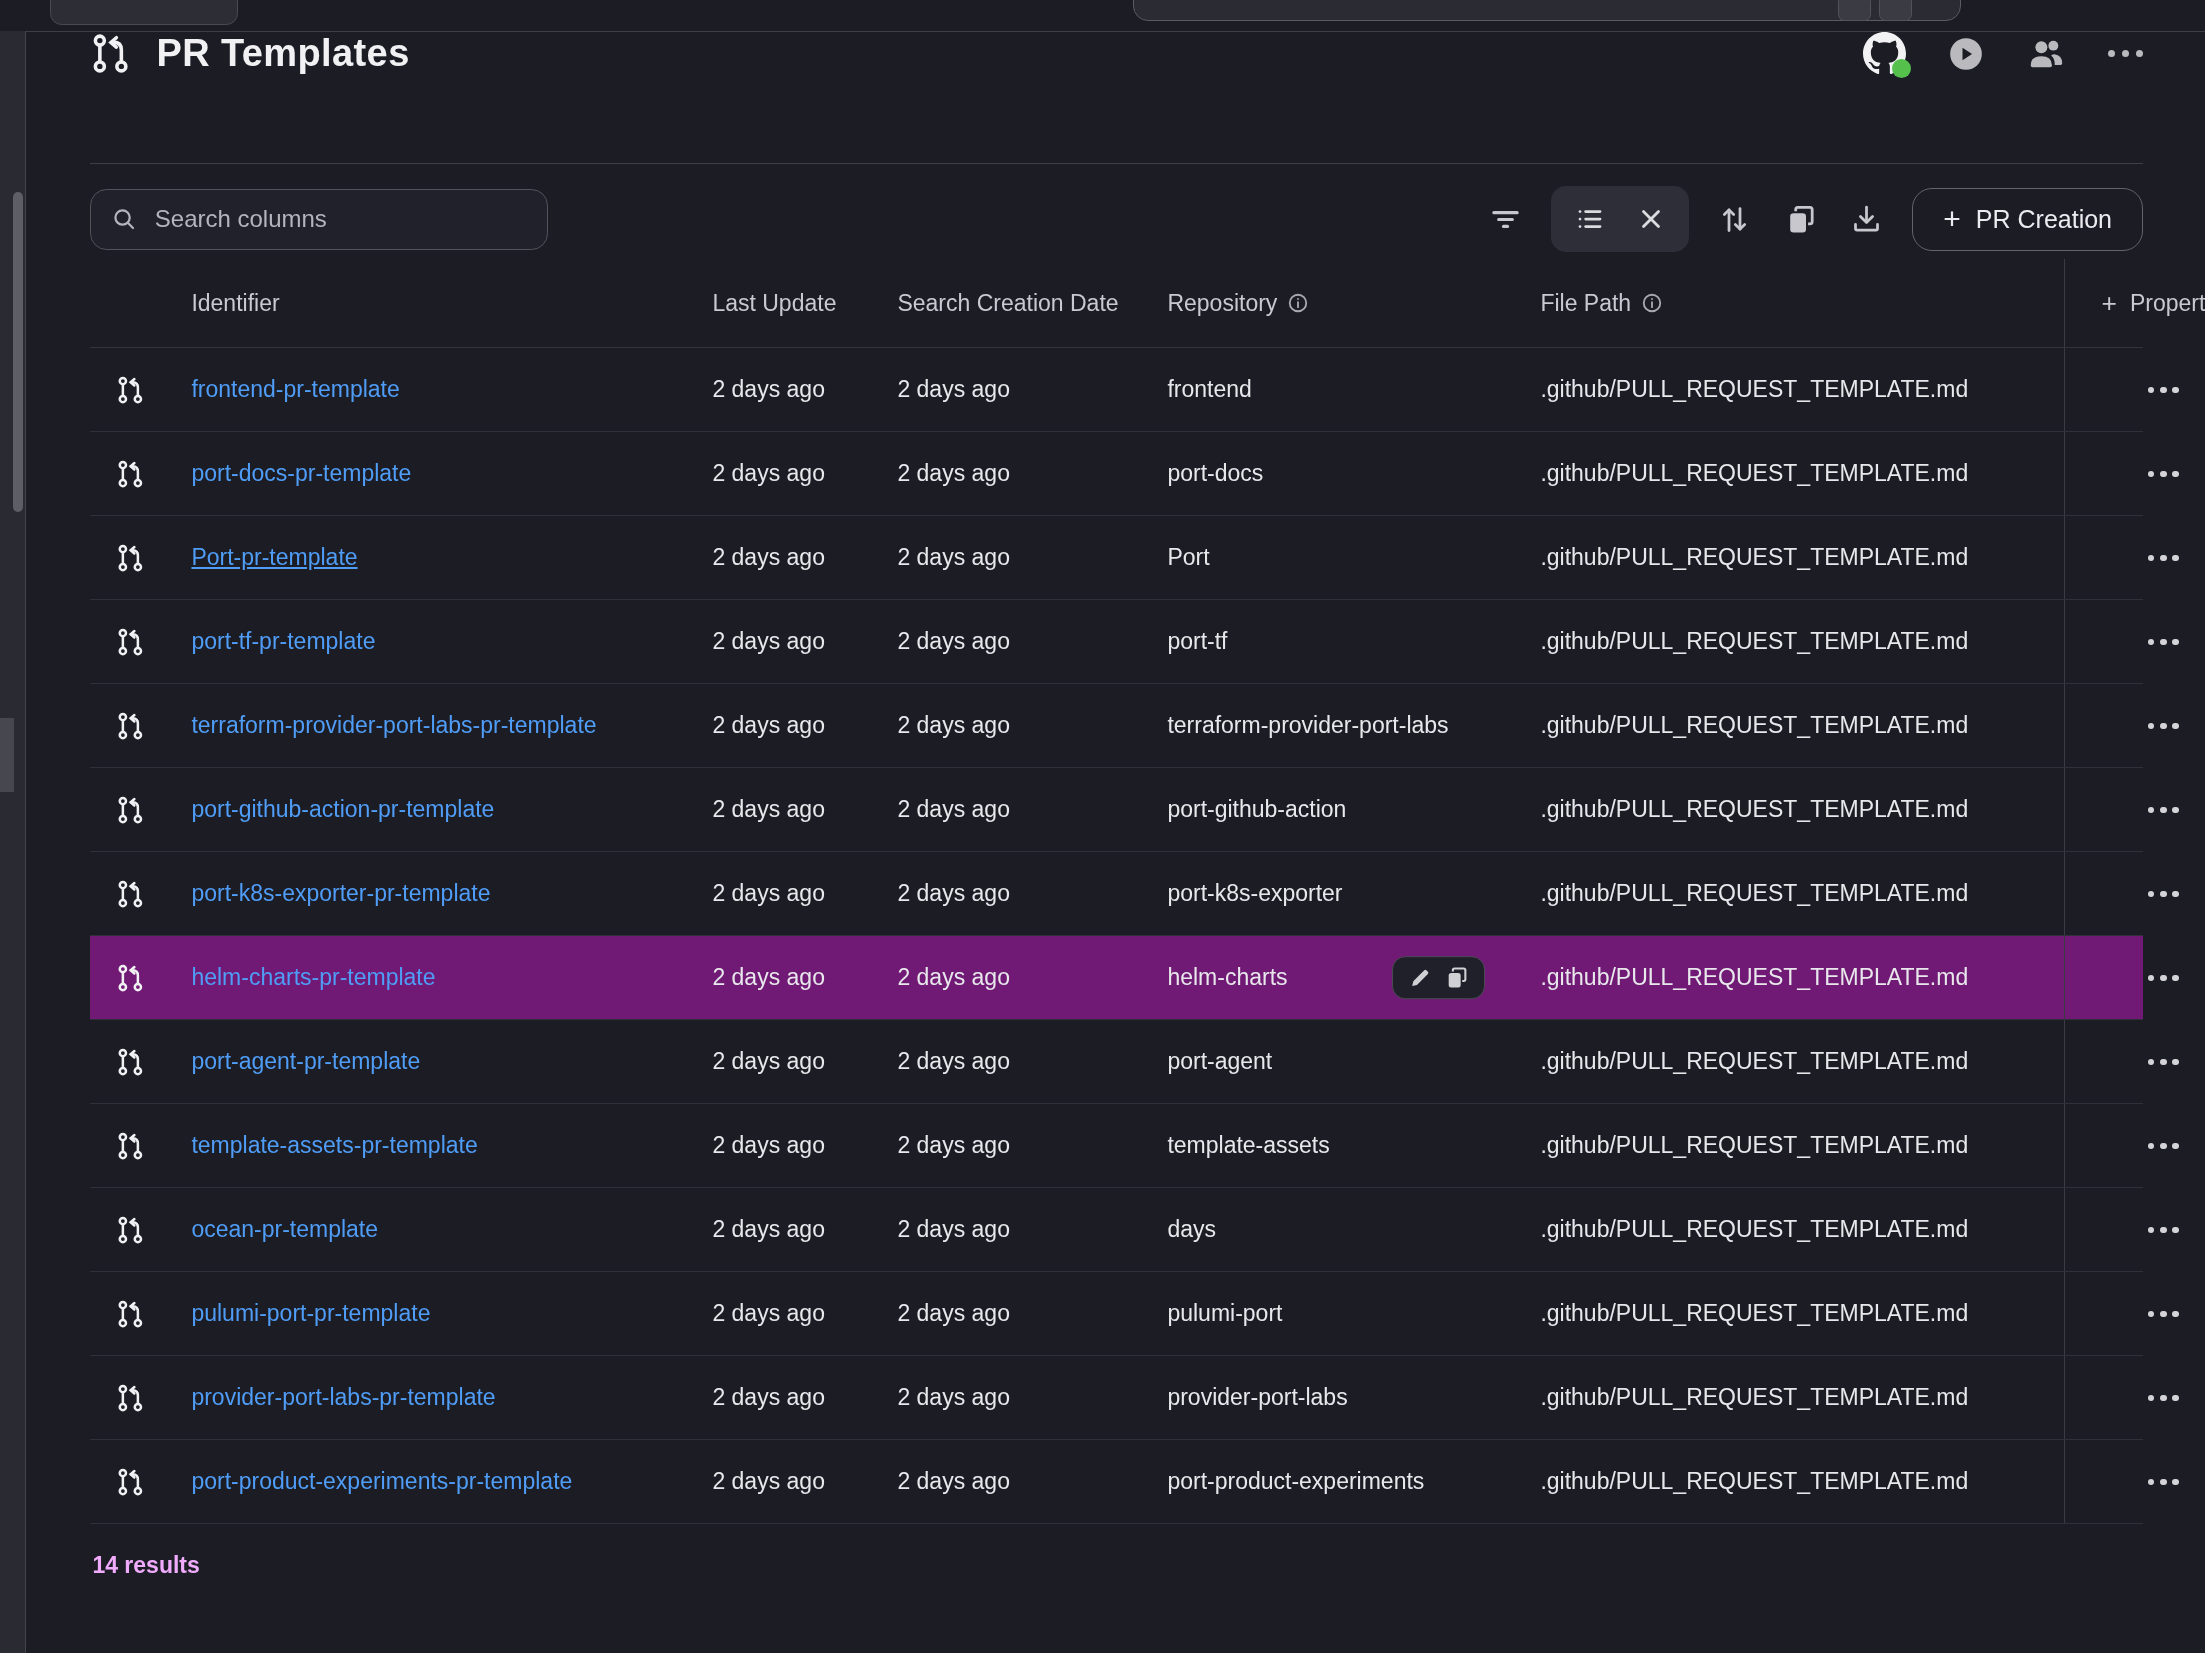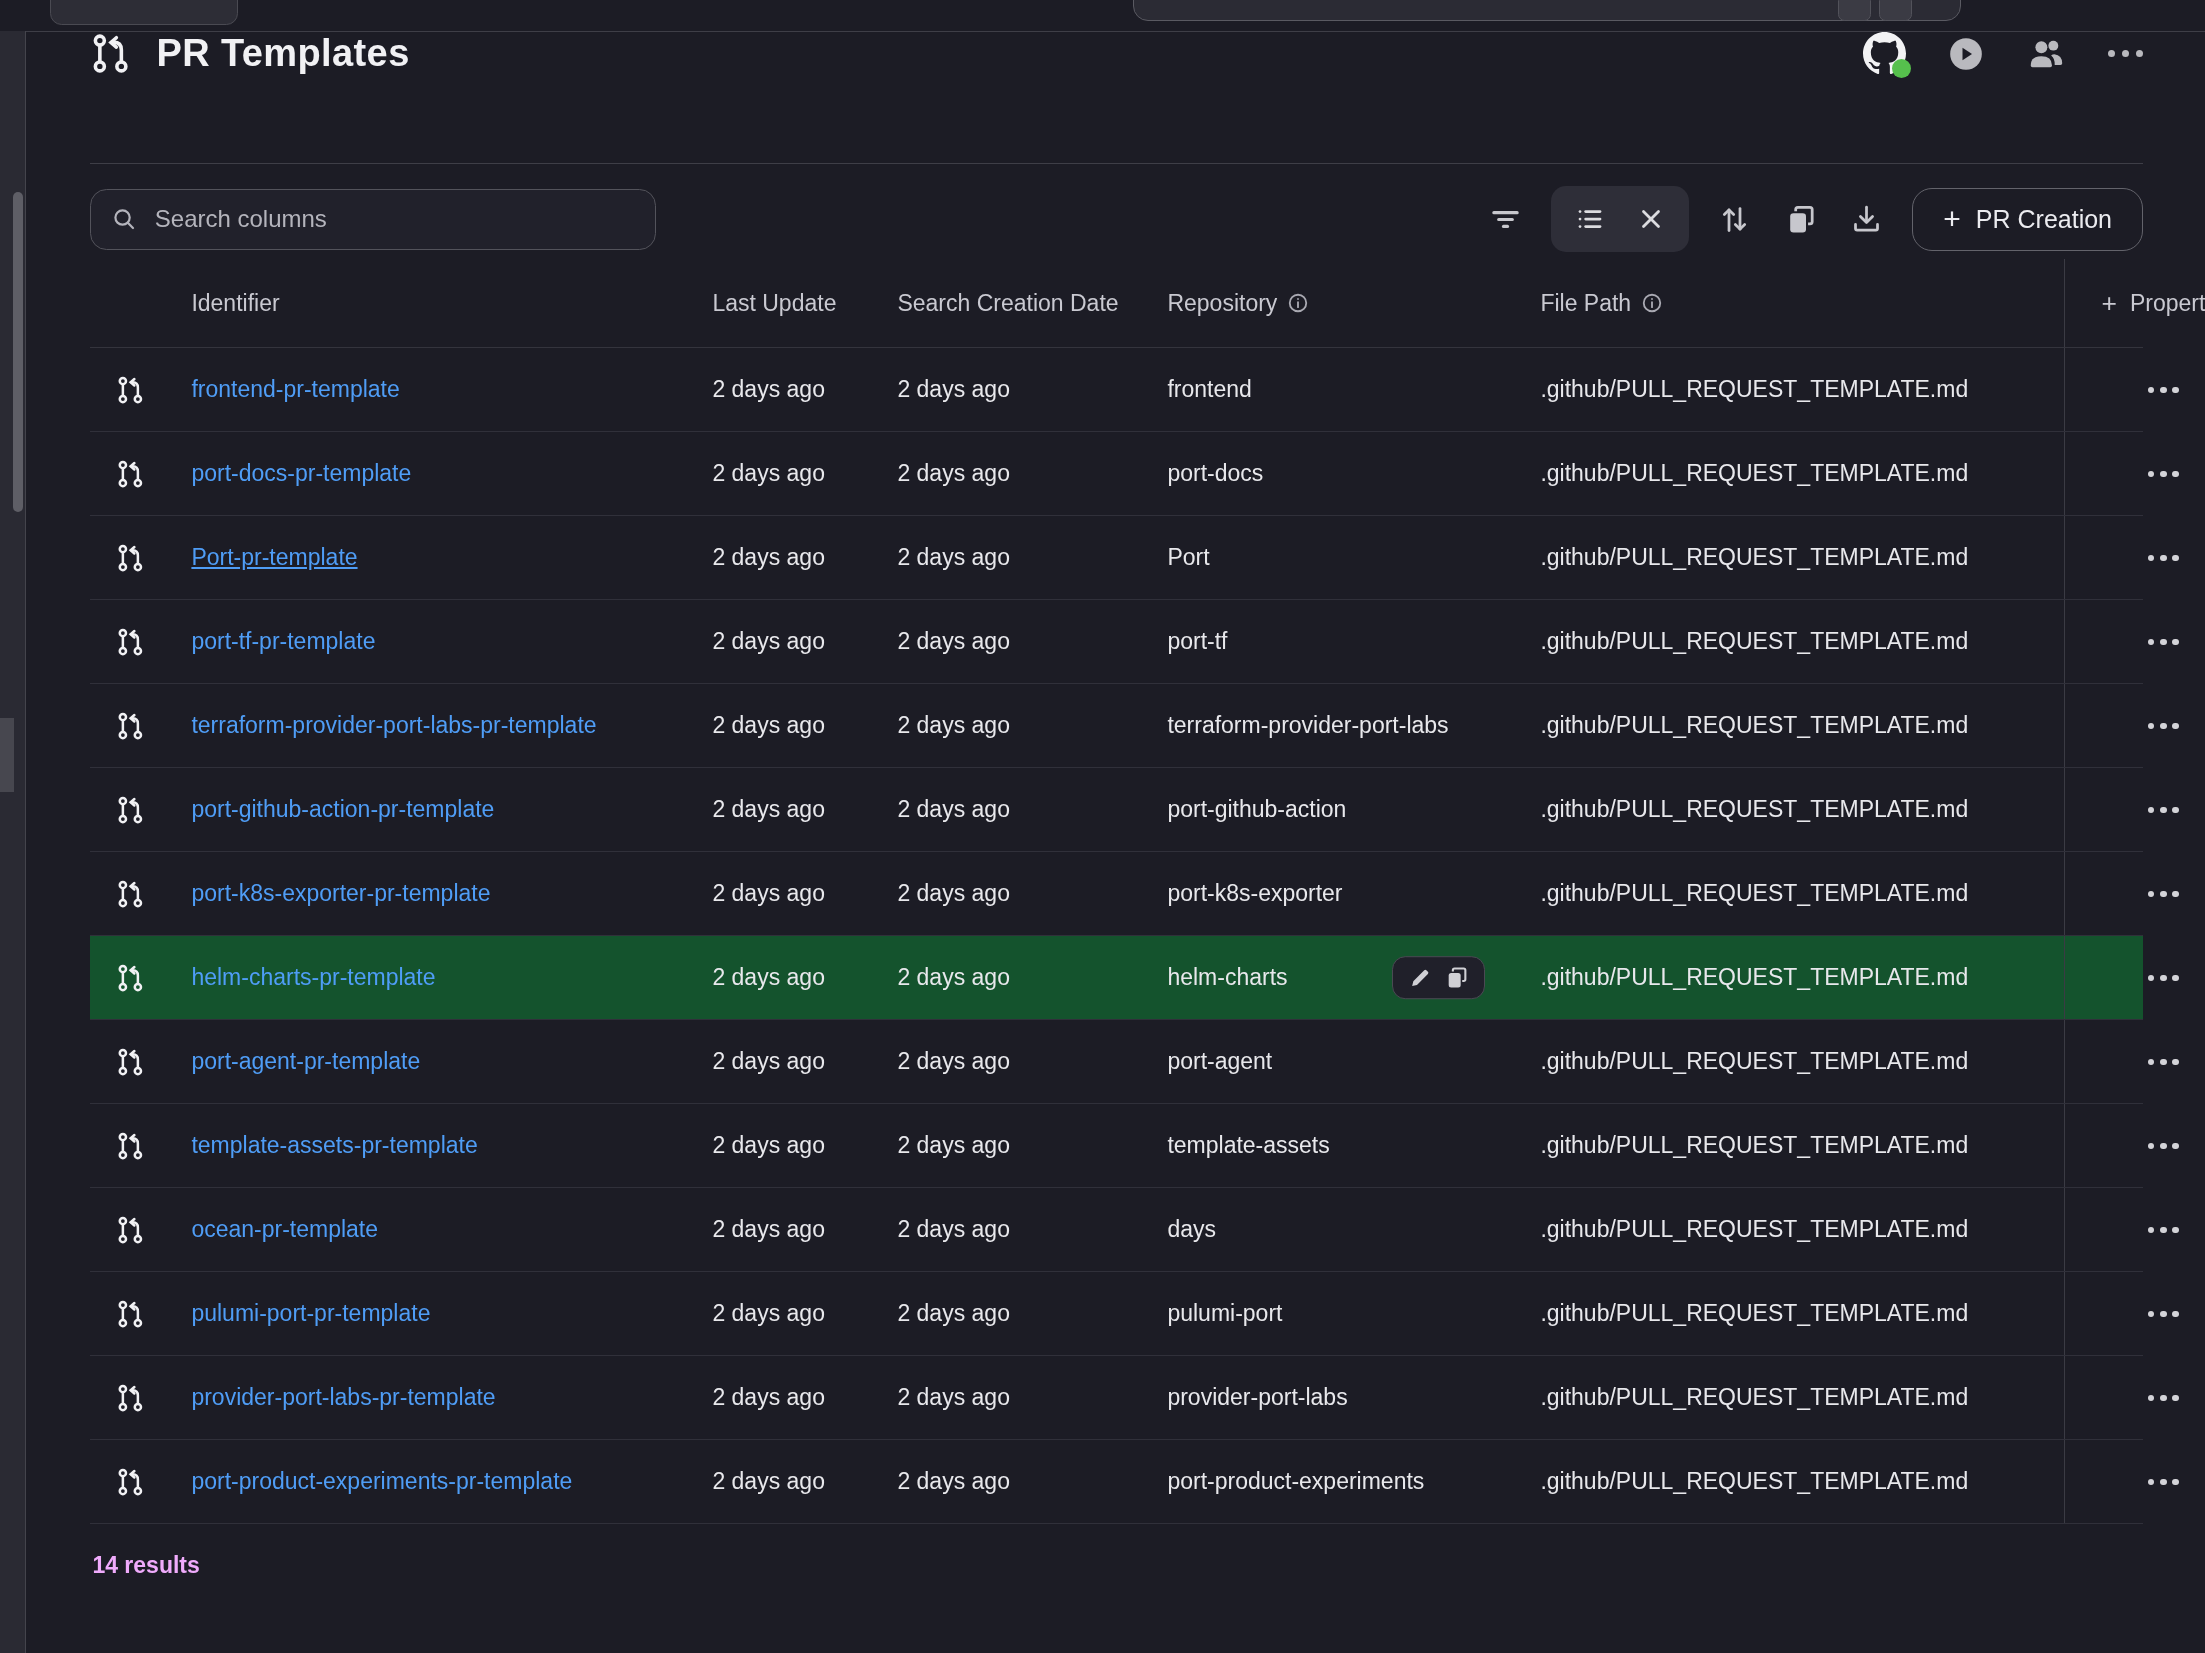--- a/index.html
+++ b/index.html
@@ -56,21 +56,21 @@
   .hact{background:none;border:none;padding:0;display:flex;align-items:center;justify-content:center;cursor:pointer;position:relative;}
   .gh-dot{position:absolute;right:-5px;bottom:-2.5px;width:19px;height:19px;border-radius:50%;}
   .hdots{display:flex;gap:6.6px;}
   .hdots i{width:7.4px;height:7.4px;border-radius:50%;background:#b9b9be;display:block;}
   
   .toolbar{
     margin:22px 62px 0 64px;height:66px;
     display:flex;align-items:center;justify-content:space-between;
   }
   .search-box{
-    width:566px;height:61px;box-sizing:border-box;
+    width:458px;height:61px;box-sizing:border-box;
     border:1.7px solid #53535b;border-radius:16.5px;background:#21212b;
     display:flex;align-items:center;padding:0 20px;gap:15px;
   }
   .search-box svg{width:26.4px;height:26.4px;color:#b4b4bc;flex:none;}
   .search-box input{
     background:transparent;border:none;outline:none;flex:1;
     font-family:"Liberation Sans", sans-serif;font-size:24px;color:#e8e8ec;
   }
   .search-box input::placeholder{color:#b4b4bc;opacity:1;}
   .toolbar-right{display:flex;align-items:center;gap:25px;}
@@ -101,21 +101,21 @@
   }
   .thead{height:88px;border-bottom:0.8px solid #34343d;color:#c9c9d1;font-size:23px;}
   .hcell{display:flex;align-items:center;gap:10px;}
   .hcell svg{width:22px;height:22px;color:#a9a9b2;}
   .c-prop-h{
     height:100%;display:flex;align-items:center;gap:13.2px;padding-left:36px;box-sizing:border-box;
     border-left:0.8px solid #3b3b44;border-right:0.8px solid #2c2c35;
   }
   .c-prop-h .plus{font-size:26.4px;color:#c9c9d1;}
   .row{height:83px;border-bottom:0.8px solid #30303a;font-size:23px;color:#e8e8ec;}
-  .row.highlighted{background:#14532d;}
+  .row.highlighted{background:#701a75;}
   .c-icon{display:flex;justify-content:center;}
   .c-icon svg{width:30px;height:30px;color:#f1f1f4;}
   .link{color:#4f9df6;text-decoration:none;cursor:pointer;}
   .row.visited .link{text-decoration:underline;}
   .c-repo{position:relative;display:flex;align-items:center;}
   .row-actions{
     display:none;position:absolute;right:35px;top:50%;transform:translateY(-50%);
     align-items:center;gap:11.6px;padding:8.3px 15px;
     background:#20202a;border:1.7px solid #4a4a53;border-radius:13.2px;
   }

